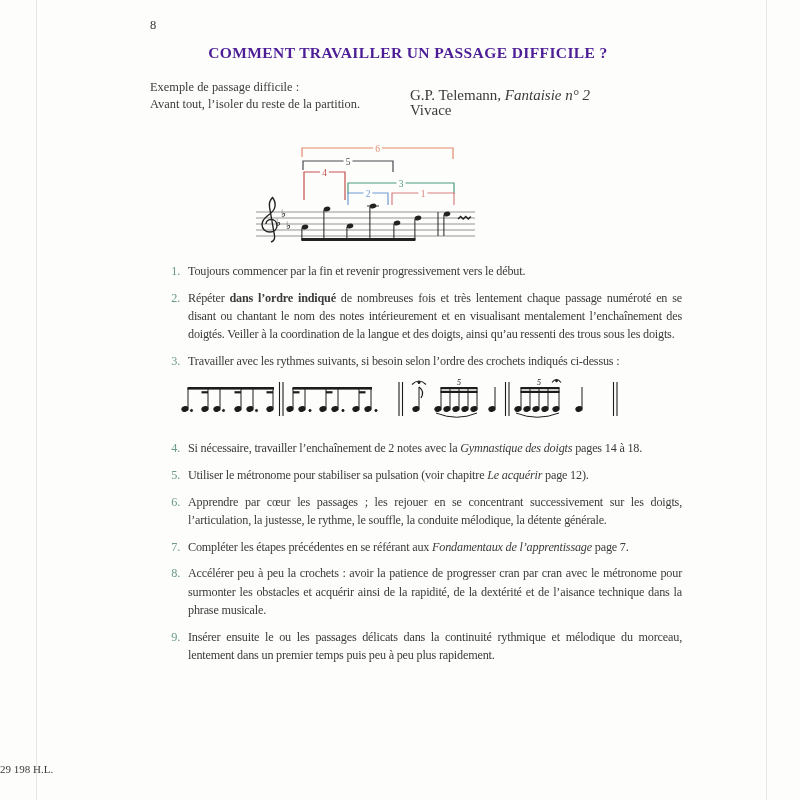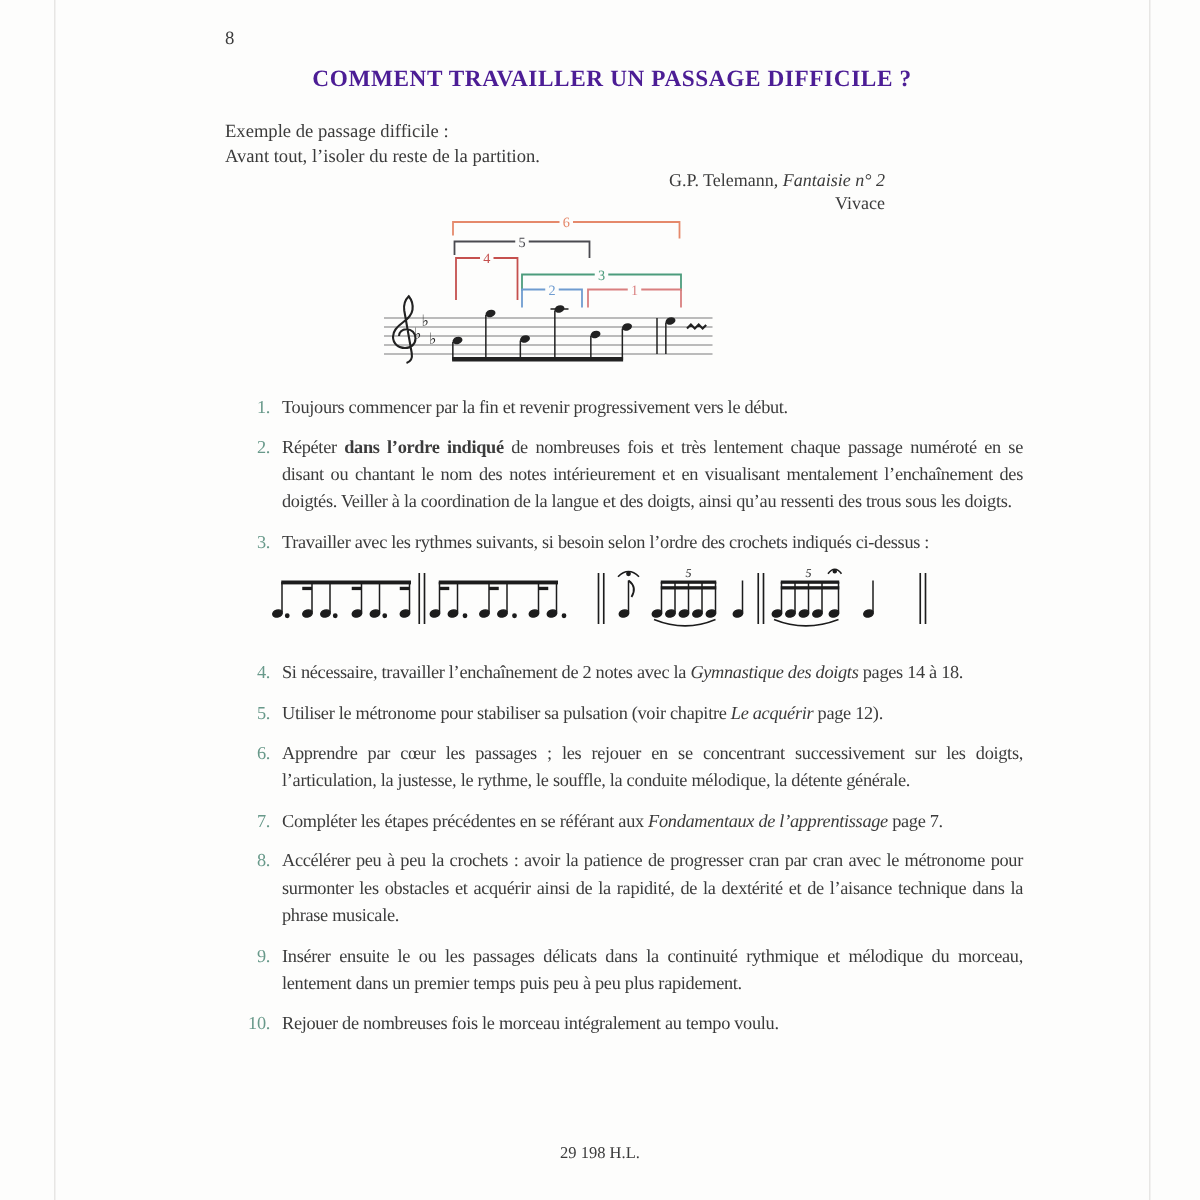--- a/index.html
+++ b/index.html
@@ -5,36 +5,36 @@
   html,body{margin:0;padding:0;}
   body{width:800px;height:800px;background:#fdfdfc;position:relative;overflow:hidden;
        font-family:"Liberation Serif",serif;color:#3b3b3b;}
   .edge{position:absolute;background:#e7e6e4;}
   #edge-left{left:36px;top:0;width:1px;height:800px;}
   #edge-right{left:766px;top:0;width:1px;height:800px;}
   #page-number{position:absolute;left:150px;top:18px;font-size:12.5px;}
   #title{position:absolute;left:100px;top:44px;width:616px;text-align:center;
          font-size:15.5px;font-weight:bold;letter-spacing:.4px;color:#4c1d95;}
   #intro{position:absolute;left:150px;top:79px;font-size:12.4px;line-height:16.5px;}
-  #attribution{position:absolute;right:210px;top:113px;text-align:right;
-               font-size:12px;line-height:14.5px;}
+  #attribution{position:absolute;right:210px;top:88px;
+               font-size:15px;line-height:14.5px;}
   #attribution .work{font-style:italic;}
   #music-fig{position:absolute;left:250px;top:133px;width:240px;height:120px;}
   svg text{font-family:"Liberation Serif",serif;}
   #list-1,#list-2{position:absolute;left:150px;width:532px;font-size:12.2px;
                   line-height:18.2px;letter-spacing:-0.2px;}
   #list-1{top:262px;}
   #list-2{top:439px;}
   .li{display:flex;margin-bottom:8.6px;}
   .li .num{flex:0 0 30px;text-align:right;margin-right:8px;color:#68998a;}
   .li .txt{flex:1;text-align:justify;}
   .seg-b{font-weight:bold;margin-top:36px;}
   .seg-i{font-style:italic;}
   #rhythm-fig{position:absolute;left:180px;top:376px;width:445px;height:48px;}
-  #footer{position:absolute;left:0;top:763px;width:800px;text-align:center;font-size:11px;}
+  #footer{position:absolute;left:0;top:763px;width:800px;text-align:left;font-size:11px;}
 </style>
 </head>
 <body>
 
 <div id="edge-left" class="edge"></div>
 <div id="edge-right" class="edge"></div>
 
 <div id="page-number">8</div>
 <div id="title">COMMENT TRAVAILLER UN PASSAGE DIFFICILE ?</div>
 
@@ -262,19 +262,15 @@
       <span class="txt">Compléter les étapes précédentes en se référant aux <span class="seg-i">Fondamentaux de l’apprentissage</span> page 7.</span>
     </div>
     <div class="li">
       <span class="num">8.</span>
       <span class="txt">Accélérer peu à peu la crochets : avoir la patience de progresser cran par cran avec le métronome pour surmonter les obstacles et acquérir ainsi de la rapidité, de la dextérité et de l’aisance technique dans la phrase musicale.</span>
     </div>
     <div class="li">
       <span class="num">9.</span>
       <span class="txt">Insérer ensuite le ou les passages délicats dans la continuité rythmique et mélodique du morceau, lentement dans un premier temps puis peu à peu plus rapidement.</span>
     </div>
-    <div class="li">
-      <span class="num">10.</span>
-      <span class="txt">Rejouer de nombreuses fois le morceau intégralement au tempo voulu.</span>
-    </div>
   </div>
 
 <div id="footer">29 198 H.L.</div>
 
 </body></html>

